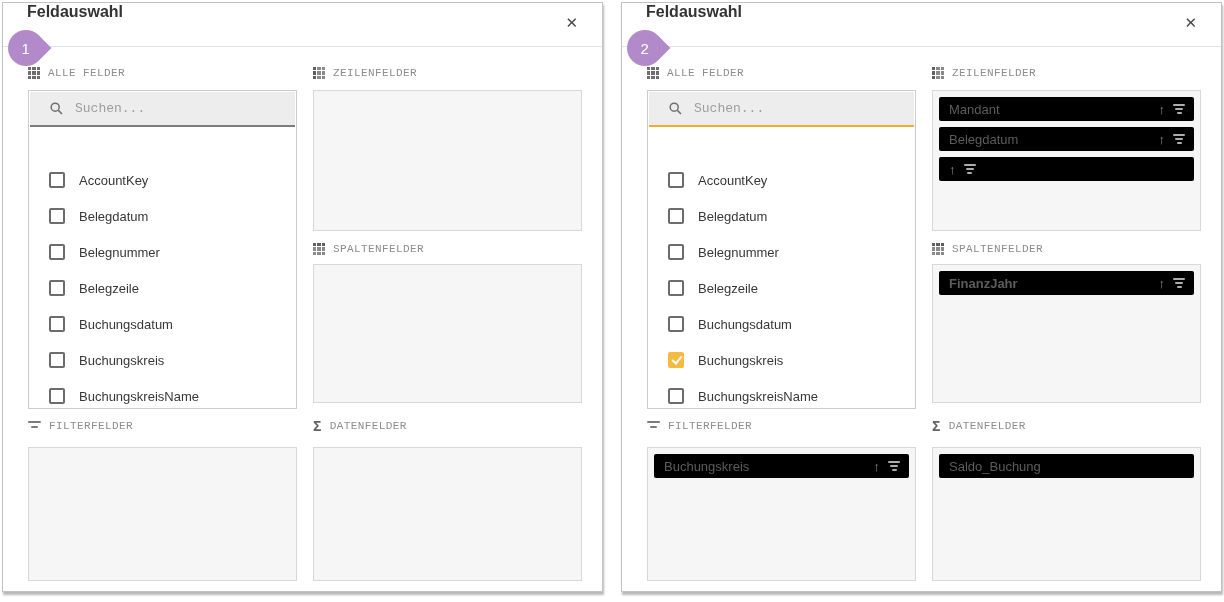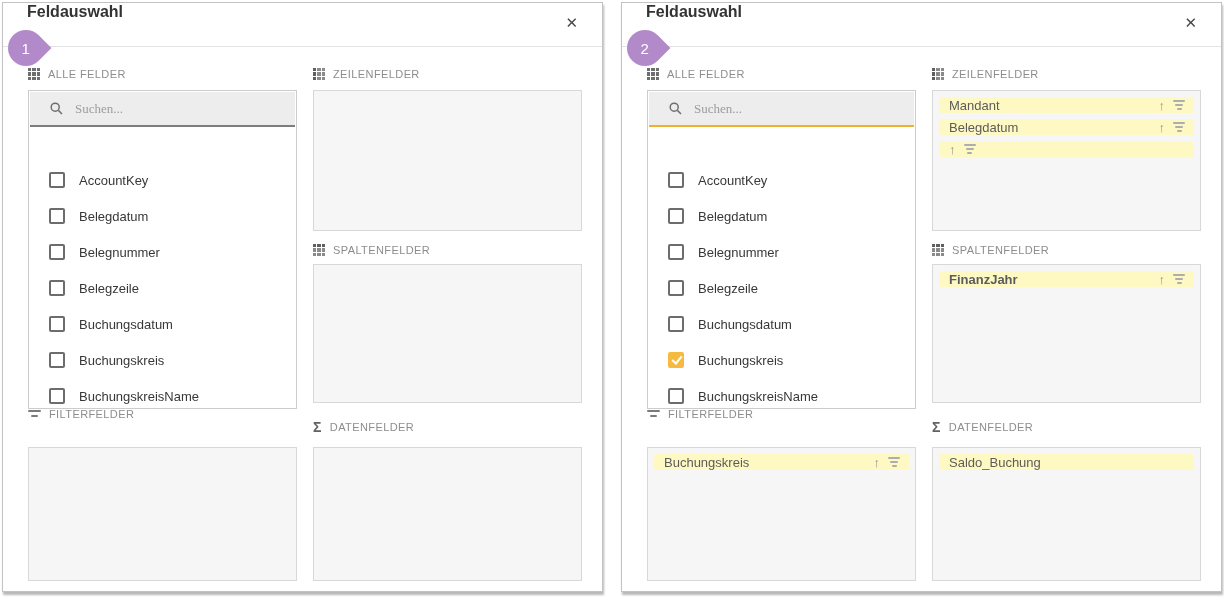--- a/index.html
+++ b/index.html
@@ -20,26 +20,26 @@
   .close-btn{position:absolute;right:24px;top:12px;font-size:15px;color:#4a4a4a;cursor:pointer;line-height:1;}
   .hdr-divider{position:absolute;left:0;right:0;top:43px;height:1px;background:#e3e3e3;}
 
   .badge{
     position:absolute;left:5px;top:27px;width:36px;height:36px;z-index:3;
     background:var(--badge,#b28aca);border-radius:50% 0 50% 50%;
     transform:rotate(45deg);display:flex;align-items:center;justify-content:center;
   }
   .badge span{transform:rotate(-45deg);color:#fff;font-size:15px;}
 
-  .sec-hd{position:absolute;display:flex;align-items:center;gap:8px;height:14px;
-    color:#8d8d8d;font-size:11px;letter-spacing:.4px;white-space:nowrap;}
+  .sec-hd{position:absolute;display:flex;gap:8px;height:14px;
+    color:#8d8d8d;font-size:11px;letter-spacing:.4px;white-space:nowrap;font-family:Liberation Mono, monospace;}
   .hd-all{left:25px;top:64px;}
   .hd-rows{left:310px;top:64px;}
   .hd-cols{left:310px;top:240px;}
-  .hd-filters{left:25px;top:404px;}
+  .hd-filters{left:25px;top:417px;}
   .hd-data{left:310px;top:417px;}
 
   
   .grid-ico{width:12px;height:12px;display:grid;grid-template-columns:repeat(3,1fr);grid-template-rows:repeat(3,1fr);gap:1px;flex:none;}
   .grid-ico b{background:#8a8a8a;}
   .grid-ico.v-all b{background:#6e6e6e;}
   .grid-ico.v-rows b:nth-child(3n+1){background:#5f5f5f;}
   .grid-ico.v-cols b:nth-child(-n+3){background:#5f5f5f;}
 
   
@@ -50,40 +50,40 @@
 
   .sigma-ico{font-size:14px;font-weight:bold;color:#626262;line-height:1;flex:none;}
 
   .list-box{position:absolute;left:25px;top:87px;width:269px;height:319px;
     background:#fff;border:1px solid #ccc;box-sizing:border-box;overflow:hidden;}
 
   .search{margin:1px;height:35px;background:#ededed;border-bottom:2px solid #7d7d7d;
     display:flex;align-items:center;gap:10px;padding:0 10px 0 20px;box-sizing:border-box;}
   .search.active{border-bottom-color:var(--accent,#f0b02e);}
   .search input{border:none;background:transparent;outline:none;width:100%;
-    font-size:13px;color:#444;font-family:Liberation Serif, serif;}
+    font-size:13px;color:#444;font-family:Liberation Mono, monospace;}
   .search input::placeholder{color:#9d9d9d;opacity:1;}
   .search svg{flex:none;}
 
   .fields{padding-top:10px;margin-top:25px;}
   .field-row{display:flex;align-items:center;height:36px;padding-left:20px;cursor:pointer;}
   .cb{width:16px;height:16px;border:2px solid #6c6c6c;border-radius:2px;margin-right:14px;
     box-sizing:border-box;flex:none;position:relative;background:#fff;}
   .cb.checked{border-color:var(--check,#f5bb41);background:var(--check,#f5bb41);}
   .cb.checked::after{content:"";position:absolute;left:4px;top:0px;width:4px;height:8px;
     border-right:2px solid #fff;border-bottom:2px solid #fff;transform:rotate(40deg);}
   .cb-label{font-size:13px;color:#383838;}
 
   .drop-box{position:absolute;background:#f6f6f6;border:1px solid #d8d8d8;box-sizing:border-box;overflow:hidden;}
   .box-rows{left:310px;top:87px;width:269px;height:141px;}
   .box-cols{left:310px;top:261px;width:269px;height:139px;font-weight:bold;}
   .box-filters{left:25px;top:444px;width:269px;height:134px;}
   .box-data{left:310px;top:444px;width:269px;height:134px;}
 
-  .chip{height:16px;margin:6px 6px 0;background:#fef9c3;border-radius:2px;
+  .chip{height:24px;margin:6px 6px 0;background:#000000;border-radius:2px;
     display:flex;align-items:center;padding:0 9px 0 10px;font-size:13px;color:#5c5c5c;cursor:grab;}
   .chip-label{flex:1;white-space:nowrap;overflow:hidden;}
   .sort-arrow{color:#8e8e8e;font-size:13px;margin-right:8px;line-height:1;}
   .chip-filter{display:flex;flex-direction:column;gap:2px;align-items:center;width:12px;flex:none;}
   .chip-filter i{display:block;height:2px;background:#adadad;border-radius:1px;}
   .chip-filter i:nth-child(1){width:12px;}
   .chip-filter i:nth-child(2){width:8px;}
   .chip-filter i:nth-child(3){width:5px;}
 </style>
 </head>

